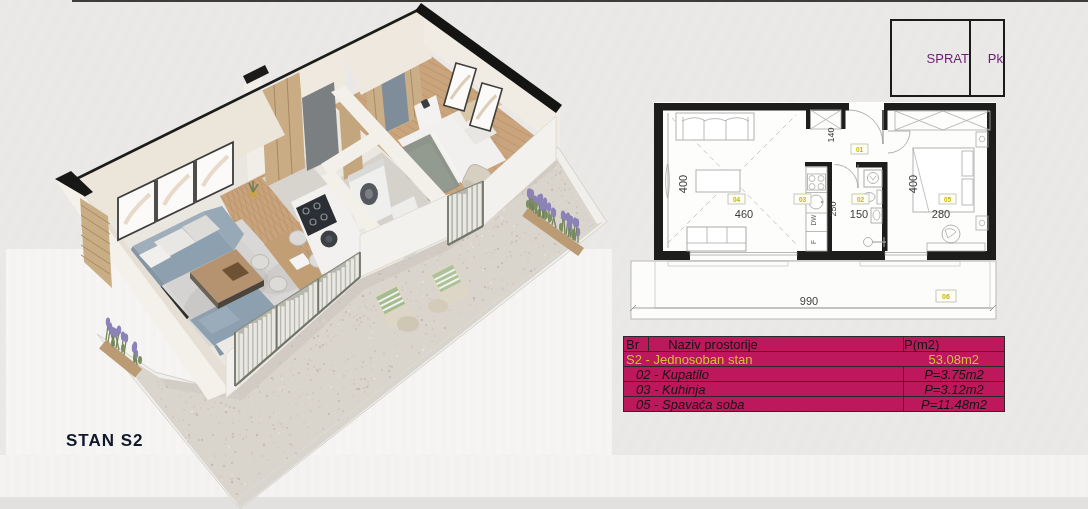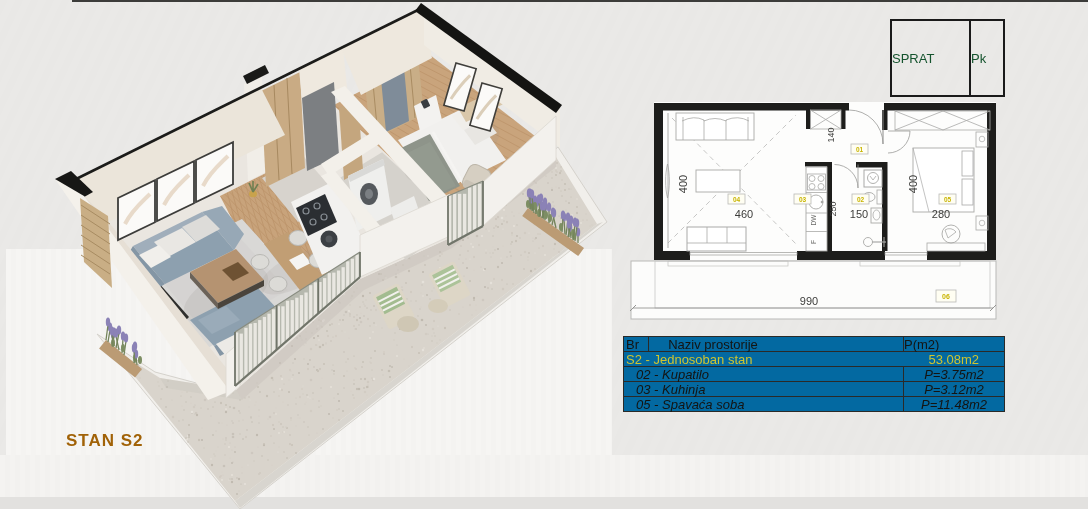--- a/index.html
+++ b/index.html
@@ -1175,23 +1175,23 @@
     <ellipse cx="542" cy="206" rx="2.2" ry="4.5" fill="#8b82b6"></ellipse>
     <line x1="534" y1="213" x2="532" y2="197" stroke="#74845c" stroke-width="1.3"></line>
     <ellipse cx="532" cy="194" rx="2.2" ry="4.5" fill="#8b82b6"></ellipse>
     <line x1="545" y1="220" x2="545" y2="205" stroke="#74845c" stroke-width="1.3"></line>
     <ellipse cx="545" cy="202" rx="2.2" ry="4.5" fill="#8b82b6"></ellipse>
     <ellipse cx="546" cy="215" rx="2" ry="4" fill="#7d8e63"></ellipse>
     <line x1="542" y1="218" x2="544" y2="209" stroke="#74845c" stroke-width="1.3"></line>
     <ellipse cx="544" cy="206" rx="2.2" ry="4.5" fill="#8b82b6"></ellipse>
 </svg>
 
-<div class="abs" style="left:66px;top:431px;font-size:17px;font-weight:bold;letter-spacing:1px;color:#a16207">STAN&nbsp;S2</div>
-
-<table class="abs" style="left:890px;top:19px;width:115px;height:78px;border:2px solid #1a1a1a;font-size:13px;color:#14532d;text-align:left">
+<div class="abs" style="left:66px;top:431px;font-size:17px;font-weight:bold;letter-spacing:1px;color:#0f172a">STAN&nbsp;S2</div>
+
+<table class="abs" style="left:890px;top:19px;width:115px;height:78px;border:2px solid #1a1a1a;font-size:13px;color:#701a75;text-align:right">
 <tbody>
       <tr>
         <td style="border-right:2px solid #1a1a1a;width:77px">SPRAT</td>
         <td>Pk</td>
       </tr>
 </tbody>
   </table>
 
 <svg class="abs" style="left:620px;top:90px" width="400" height="245" viewBox="620 90 400 245">
 
@@ -1333,21 +1333,21 @@
 <rect x="794" y="194" width="17" height="10" fill="#fffef2" stroke="#b9b9b7" stroke-width="0.8"></rect>
     <text x="802.5" y="201.5" font-size="6.5" fill="#c8b400" text-anchor="middle" font-weight="bold">03</text>
 
 <rect x="728" y="194" width="17" height="10" fill="#fffef2" stroke="#b9b9b7" stroke-width="0.8"></rect>
     <text x="736.5" y="201.5" font-size="6.5" fill="#c8b400" text-anchor="middle" font-weight="bold">04</text>
 
 <rect x="939" y="194" width="17" height="10" fill="#fffef2" stroke="#b9b9b7" stroke-width="0.8"></rect>
     <text x="947.5" y="201.5" font-size="6.5" fill="#c8b400" text-anchor="middle" font-weight="bold">05</text>
 </svg>
 
-<table class="abs" style="left:623px;top:336px;width:382px;font-size:13px;color:#141412;background:#0369a1;border:1px solid #2a2a28">
+<table class="abs" style="left:623px;top:336px;width:382px;font-size:13px;color:#141412;background:#be185d;border:1px solid #2a2a28">
 <tbody>
       <tr style="height:14px">
         <td style="border-right:1px solid #2a2a28;width:20px;padding:0 2px">Br</td>
         <td class="n">&nbsp;&nbsp;Naziv prostorije</td>
         <td class="p" style="text-align:left">P(m2)</td>
       </tr>
 <tr style="height:14px;color:#cfc430">
         <td colspan="2" style="padding:0 2px">S2 - Jednosoban stan</td>
         <td style="text-align:center">53.08m2</td>
       </tr>

